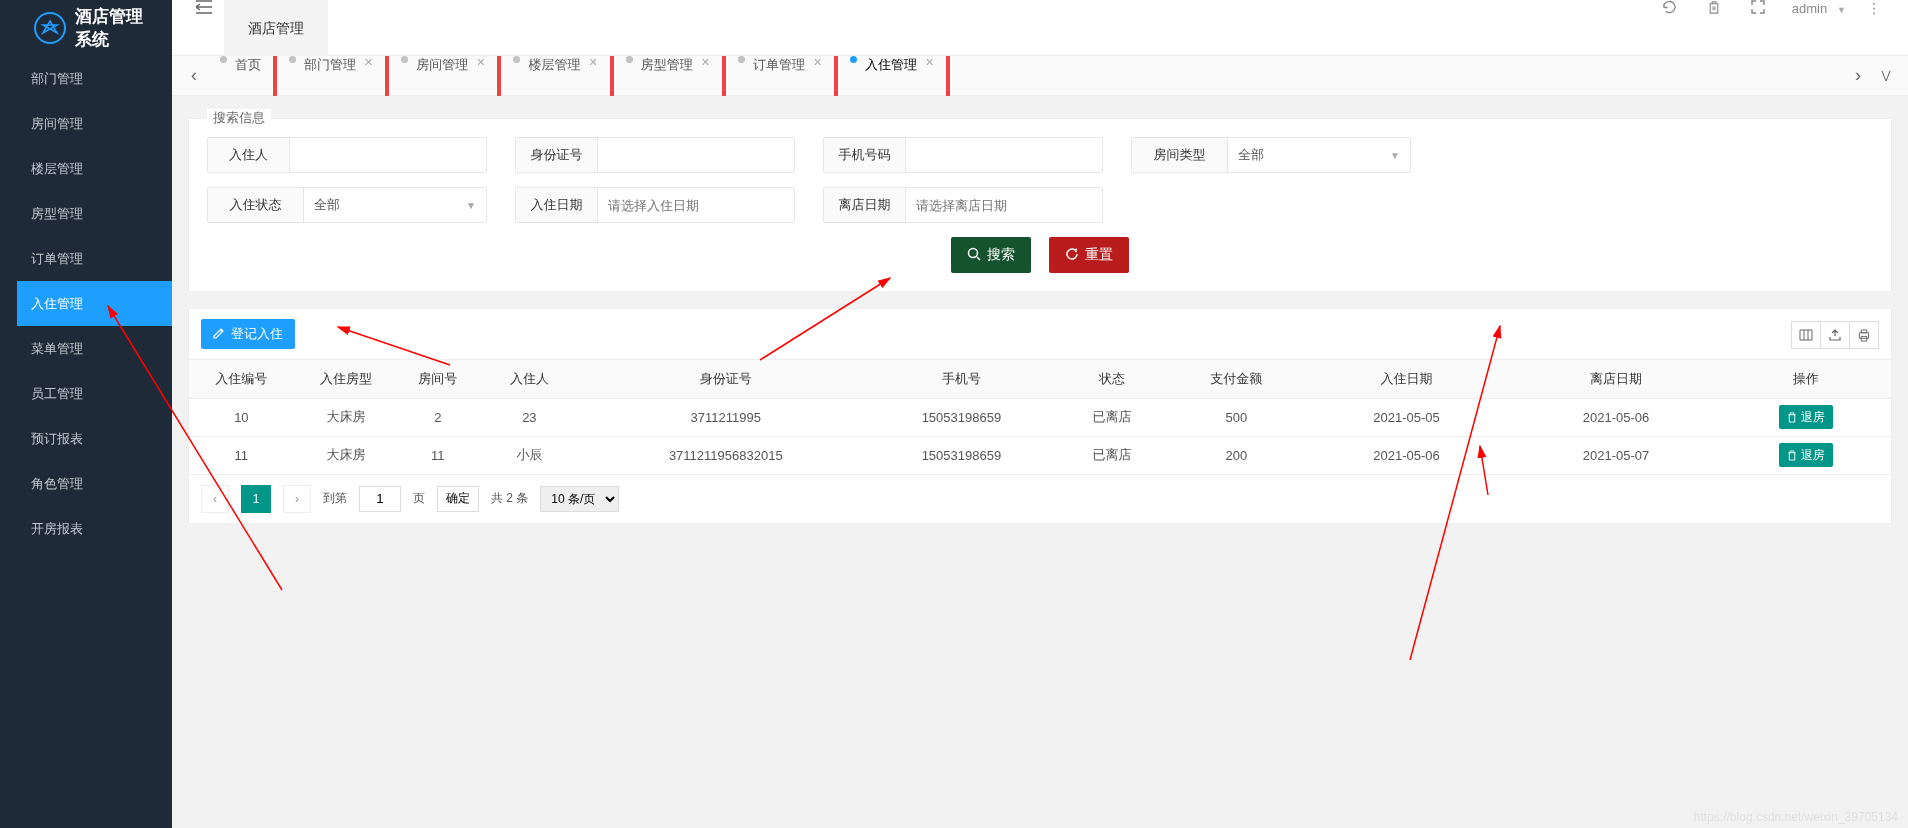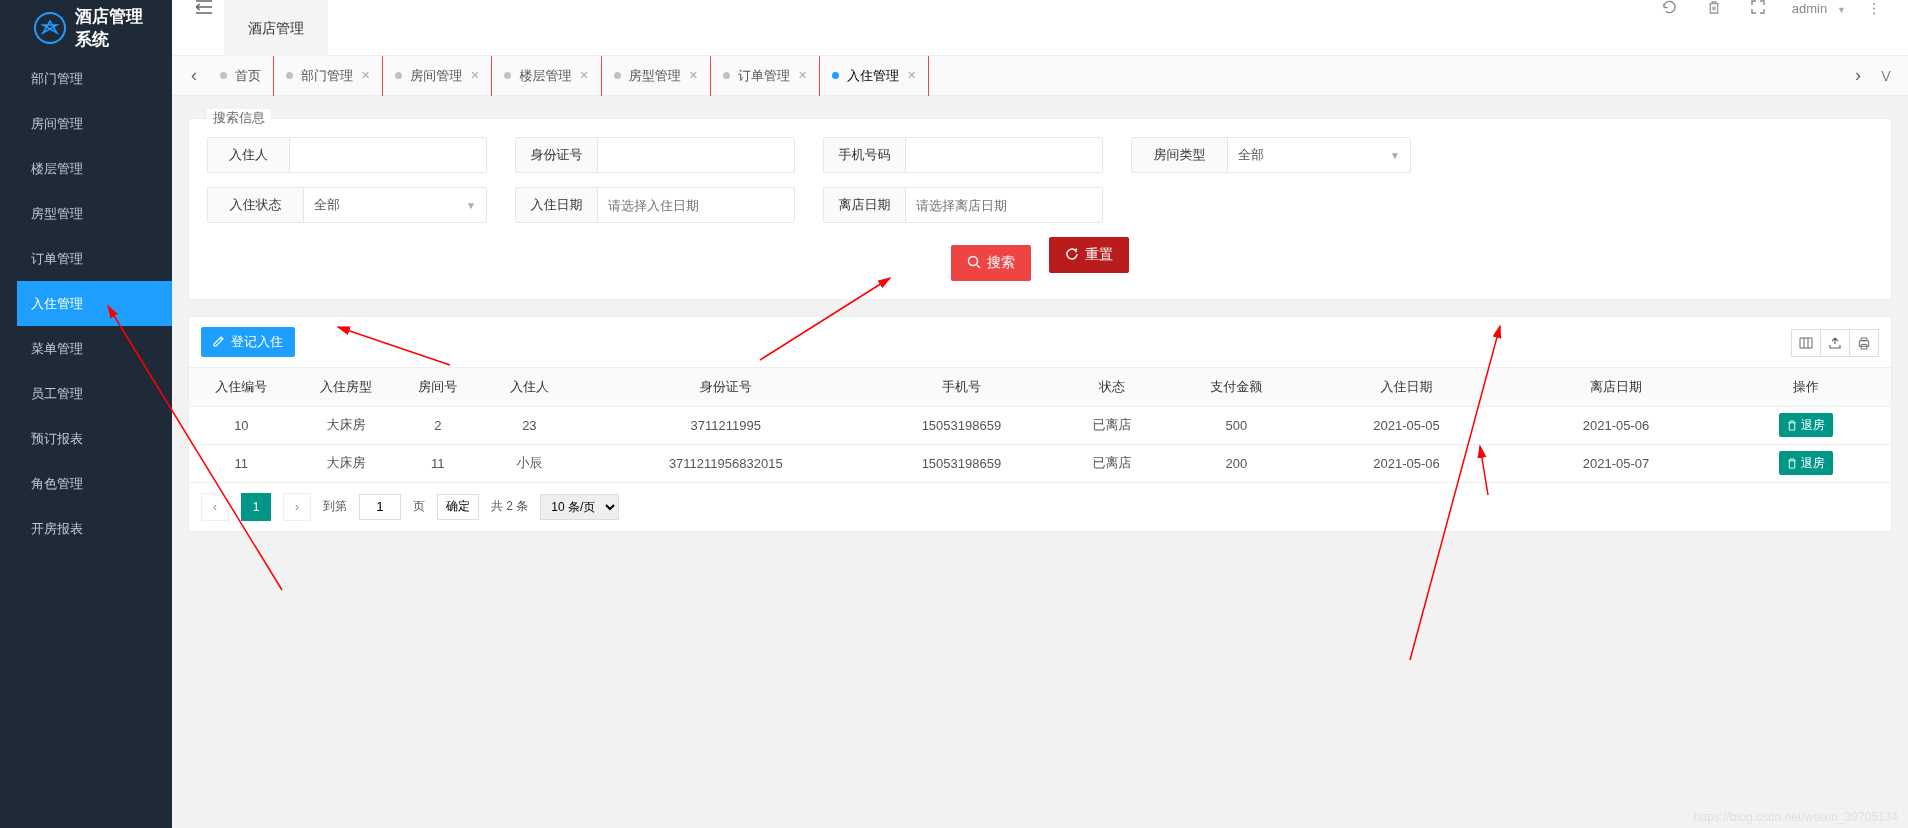--- a/index.html
+++ b/index.html
@@ -15,38 +15,38 @@
     .topbar { height: 56px; background: #fff; border-bottom: 1px solid #eee; display: flex; align-items: flex-start; padding: 0 12px; }
     .topbar .collapse-icon { font-size: 16px; color: #555; width: 40px; text-align: center; cursor: pointer; }
     .topbar .top-tab { padding: 0 24px; height: 56px; line-height: 56px; font-size: 14px; color: #333; }
     .topbar .top-tab.active { background: #f4f4f4; }
     .topbar .spacer { flex: 1; }
     .topbar .top-action { width: 44px; text-align: center; font-size: 14px; color: #888; cursor: pointer; }
     .topbar .user-name { font-size: 13px; color: #888; padding: 0 6px; }
     .tabsbar { height: 40px; background: #fafafa; border-bottom: 1px solid #eee; display: flex; align-items: center; padding: 0 8px; }
     .tabsbar .tab-nav { width: 28px; display: flex; align-items: center; justify-content: center; height: 40px; font-size: 18px; color: #666; cursor: pointer; }
     .tabsbar .tabs { flex: 1; display: flex; align-items: center; }
-    .tab { display: flex; align-items: center; height: 40px; padding: 0 12px; border-right: 1px solid #ef4444; font-size: 13px; color: #555; cursor: pointer; position: relative; }
+    .tab { display: flex; align-items: flex-start; height: 40px; padding: 0 12px; border-right: 4px solid #ef4444; font-size: 13px; color: #555; cursor: pointer; position: relative; }
     .tab .dot { width: 7px; height: 7px; border-radius: 50%; background: #c2c2c2; margin-right: 8px; }
     .tab.active .dot { background: #1e9fff; }
     .tab.active { color: #000; }
     .tab .close { margin-left: 8px; font-size: 11px; color: #aaa; }
     .content { padding: 16px; flex: 1; overflow: auto; }
     .panel { background: #fff; border: 1px solid #eee; border-radius: 2px; margin-bottom: 16px; }
     .panel-search { padding: 18px; position: relative; }
     .panel-legend { position: absolute; top: -10px; left: 18px; background: #fff; padding: 0 6px; color: #666; font-size: 13px; }
     .search-row { display: flex; gap: 28px; margin-bottom: 14px; flex-wrap: wrap; }
     .search-item { display: flex; height: 36px; border: 1px solid #e6e6e6; border-radius: 2px; overflow: hidden; width: 280px; }
     .search-label { width: 96px; display: flex; align-items: center; justify-content: center; border-right: 1px solid #e6e6e6; background: #fafafa; color: #333; font-size: 13px; }
     .search-input { flex: 1; border: none; outline: none; padding: 0 10px; font-size: 13px; color: #333; }
     .search-select { flex: 1; position: relative; display: flex; align-items: center; padding: 0 10px; color: #555; }
     .search-select .chev { position: absolute; right: 10px; color: #aaa; font-size: 10px; }
     .btn-row { display: flex; justify-content: center; gap: 18px; margin-top: 8px; }
     .btn { height: 36px; padding: 0 16px; border: none; border-radius: 2px; cursor: pointer; font-size: 14px; display: inline-flex; align-items: center; gap: 6px; color: #fff; }
-    .btn-primary { background: #ef4444; margin-top: 8px; }
+    .btn-primary { background: #14532d; }
     .btn-warn { background: #b91c1c; }
     .btn-blue { background: #1e9fff; font-size: 13px; height: 30px; padding: 0 12px; }
     .btn-sm-green { background: #009688; font-size: 12px; font-weight: normal; height: 24px; padding: 0 8px; border-radius: 2px; color: #fff; display: inline-flex; align-items: center; gap: 4px; cursor: pointer; }
     .panel-table { padding: 0; }
     .table-toolbar { display: flex; align-items: flex-end; padding: 10px 12px; border-bottom: 1px solid #eee; }
     .table-toolbar .spacer { flex: 1; }
     .tool-icon { width: 30px; height: 28px; border: 1px solid #ddd; display: flex; align-items: center; justify-content: center; color: #666; font-size: 13px; cursor: pointer; background: #fff; margin-left: -1px; }
     table { width: 100%; border-collapse: collapse; table-layout: fixed; }
     th, td { border-bottom: 1px solid #eee; text-align: center; font-size: 13px; font-weight: normal; color: #555; height: 38px; padding: 0 6px; }
     th { background: #fafafa; color: #333; }

